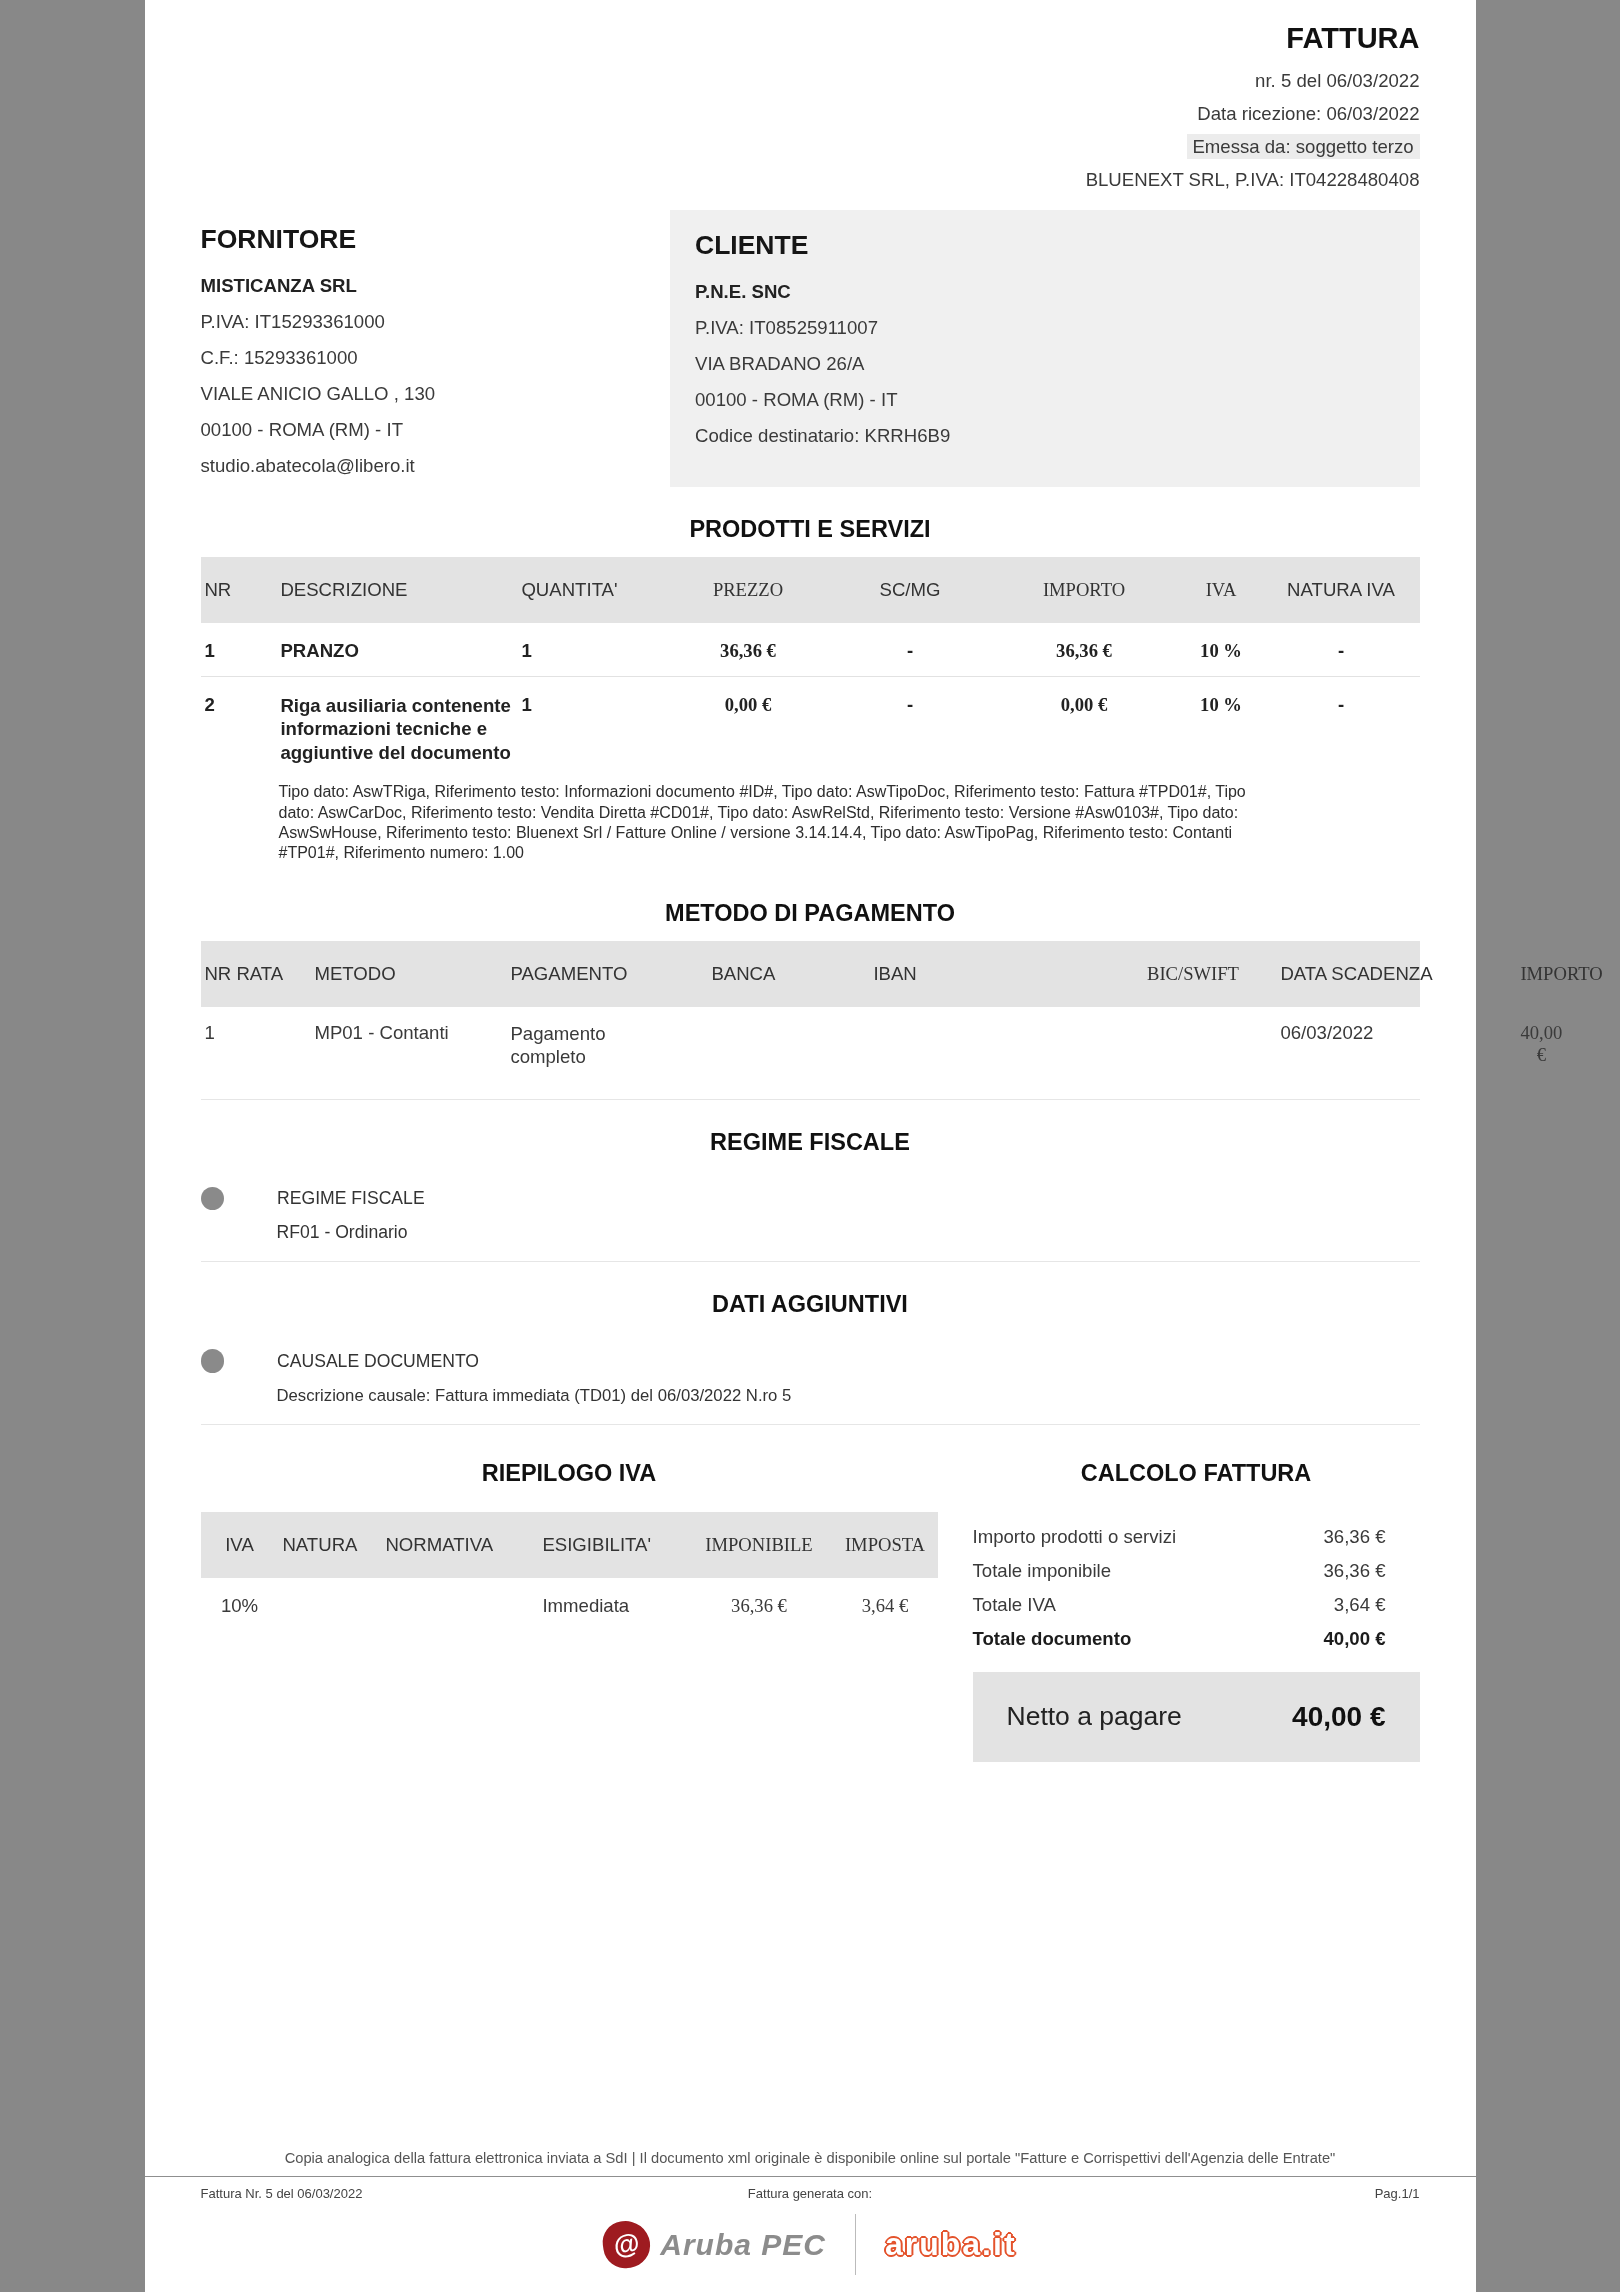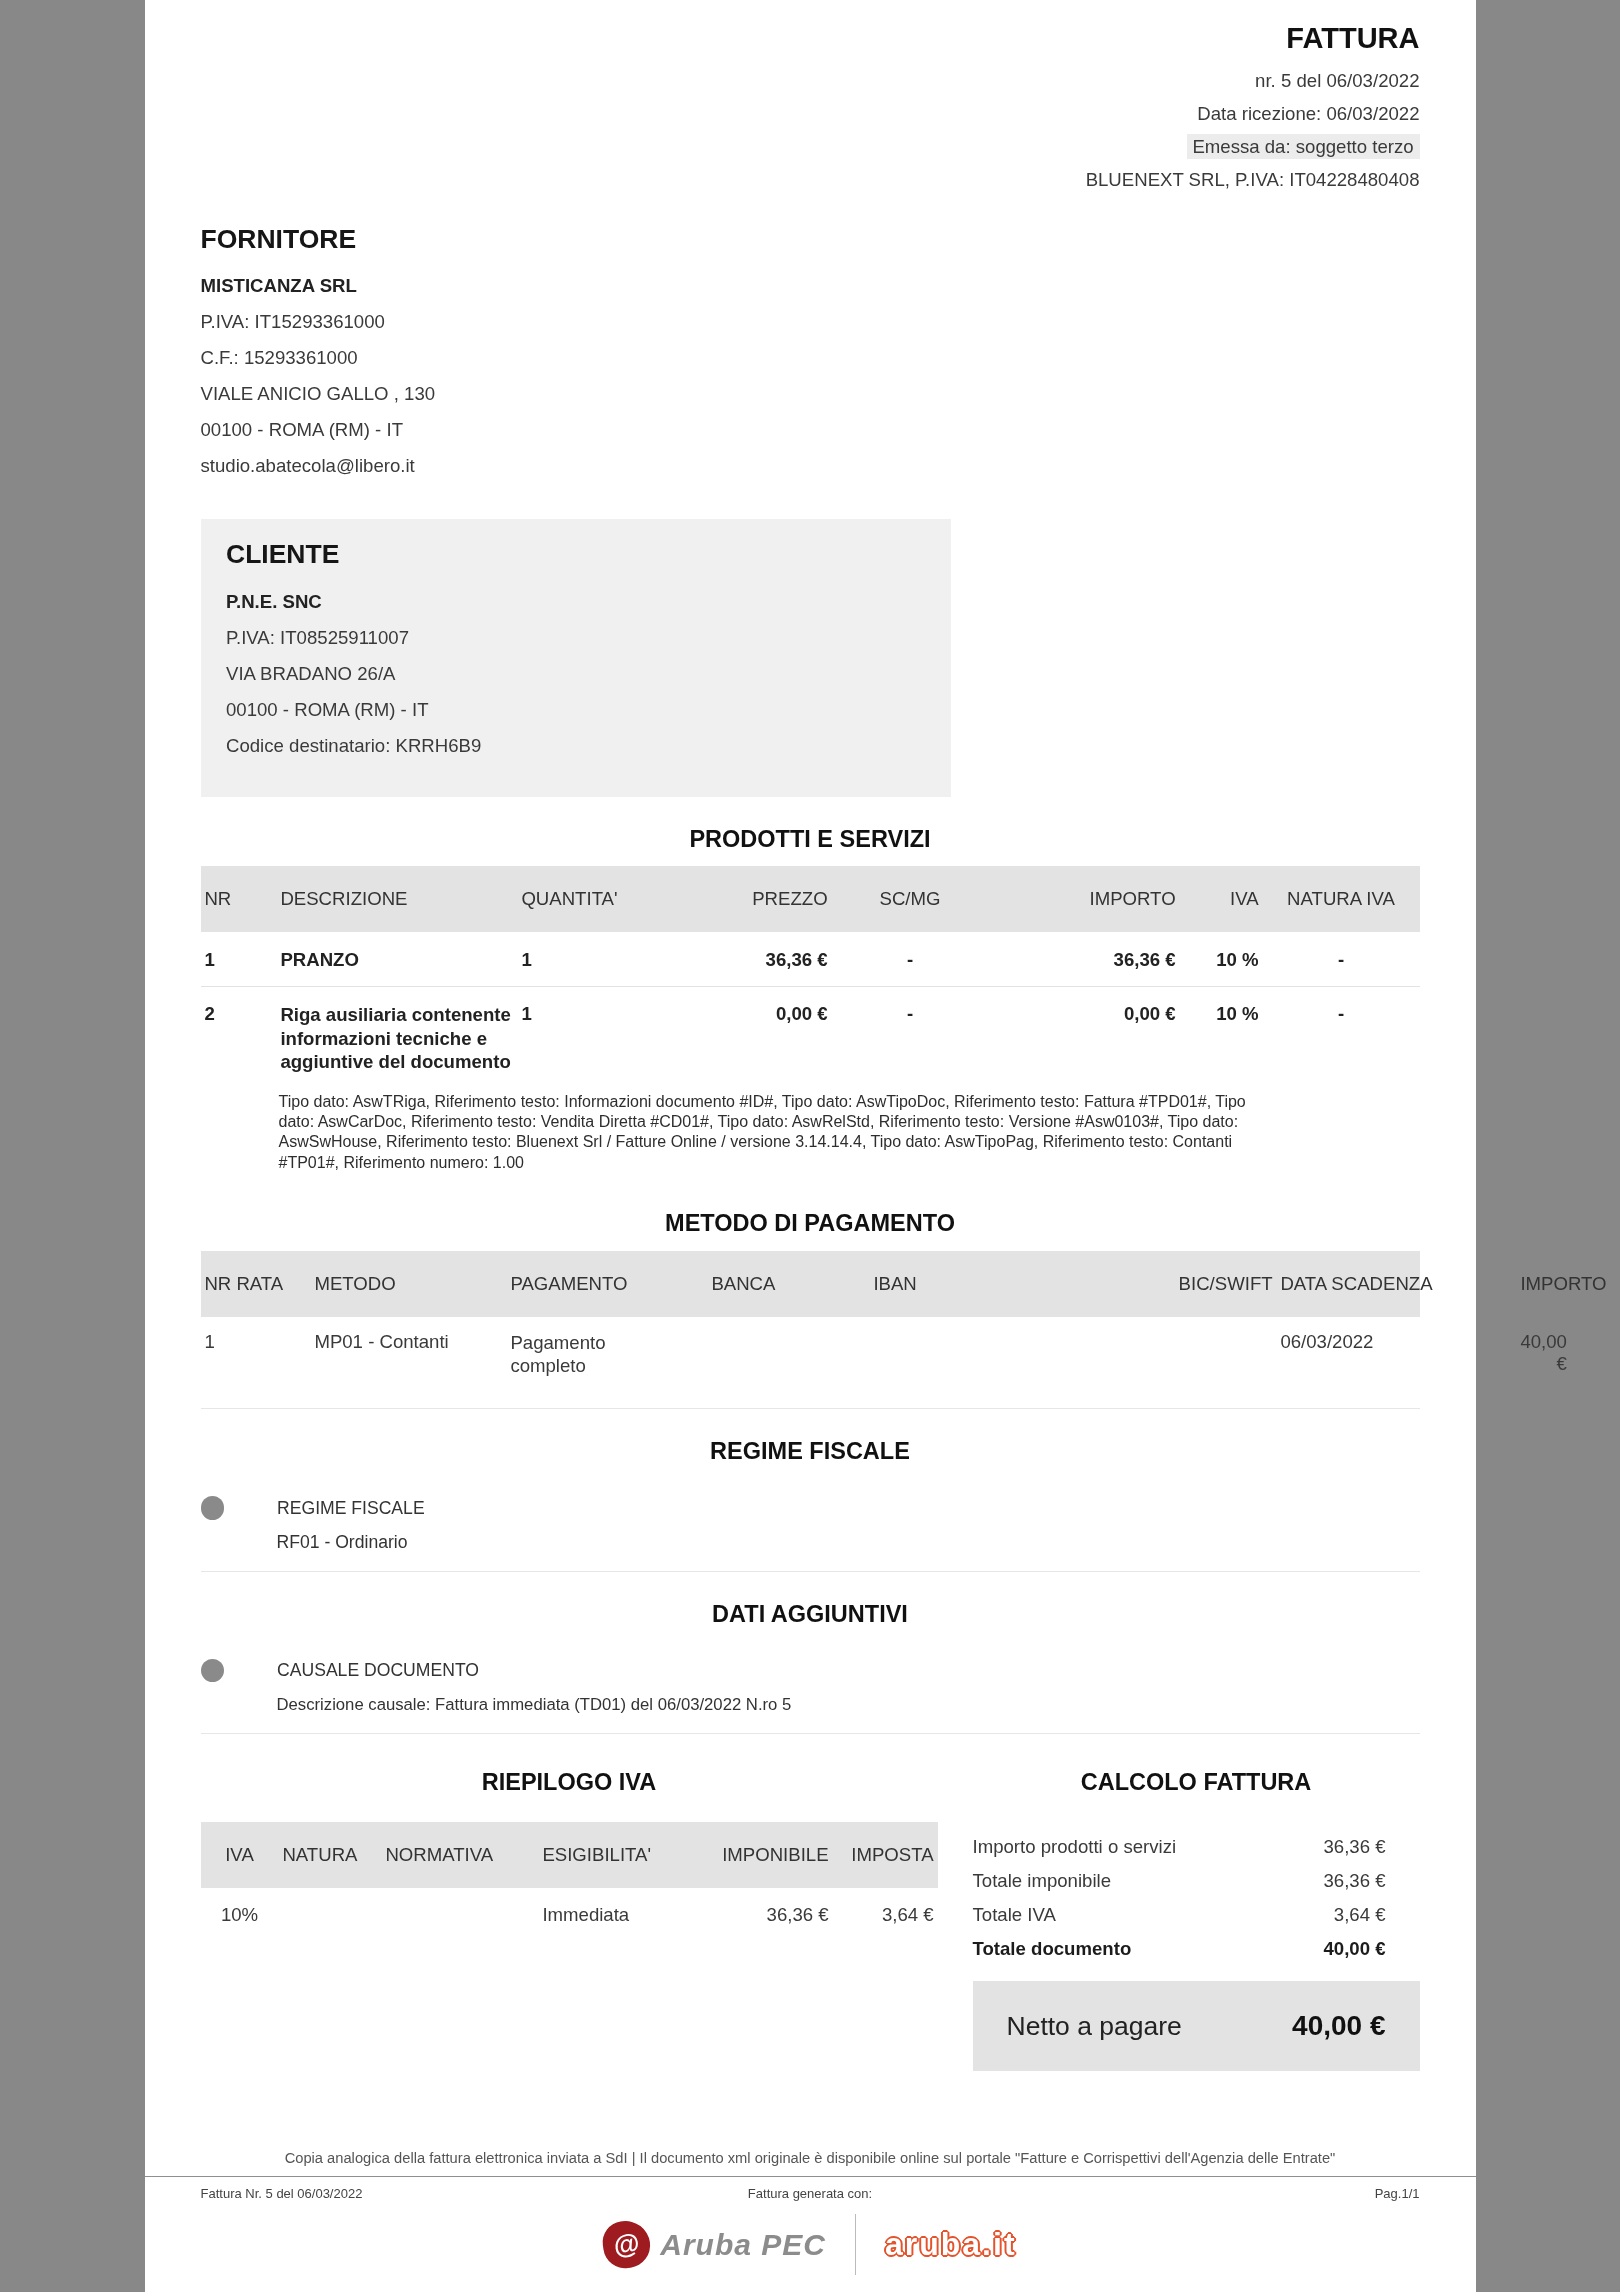--- a/index.html
+++ b/index.html
@@ -9,37 +9,37 @@
     width:1331px; height:2293px; background:#fff; color:#333;
     font-family:"Liberation Sans", sans-serif; font-size:18.6px;
     padding:21.6px 56px 0 56px; display:flex; flex-direction:column;
   }
   
   .doc-header { text-align:right; }
   .doc-title { font-size:29px; font-weight:bold; color:#111; margin-bottom:9.8px; }
   .doc-header .hline { font-size:18.6px; line-height:33px; color:#3a3a3a; }
   .hl-issued { background:#ececec; padding:2px 5.9px; }
   
-  .parties { display:flex; gap:35px; margin-top:13.7px;flex-direction:column; }
+  .parties { display:flex; gap:35px; margin-top:13.7px; }
   .supplier { flex:1; padding-top:5.9px; }
   .customer { width:750px; background:#f0f0f0; padding:11.8px 25.5px 33px 25.5px; }
   .party-heading { font-size:26.5px; font-weight:bold; color:#161616; margin:7.8px 0 13.7px 0; }
   .party-line { font-size:18.6px; line-height:36px; color:#3a3a3a; }
   .party-name { font-weight:bold; color:#222; }
   
   .section-title { text-align:center; font-size:23.5px; font-weight:bold; color:#111; margin:29px 0 13.7px 0; }
   
   .band { background:#e3e3e3; }
   .grid { display:grid; align-items:center; }
   .p-grid { grid-template-columns:76px 1fr 147px 167px 157px 191px 83px 157px; }
   .m-grid { grid-template-columns:110px 196px 201px 162px 240px 167px 240px 1fr; }
   .v-grid { grid-template-columns:78px 103px 157px 147px 147px 1fr; }
   .thead { font-size:18.6px; color:#333; padding:22px 0; }
   .c { padding:0 3.9px; }
-  .t-r { text-align:right; }
+  .t-r { text-align:center;font-family:Liberation Serif, serif; }
   .t-c { text-align:center; }
   .prow { padding:16.7px 0 14.7px 0; font-weight:bold; color:#222; }
   .row-sep { border-bottom:1px solid #e2e2e2; }
   .desc-text { max-width:323px; display:inline-block; line-height:1.25; }
   .tech-note { margin:3.9px 0 7.8px 78px; padding-right:147px; font-size:16px; line-height:1.27; color:#2e2e2e; }
   .mrow { padding:14.7px 0; font-size:18.6px; color:#3a3a3a; }
   .wrap-narrow { max-width:118px; display:inline-block; line-height:1.25; }
   .section-sep { border-bottom:1px solid #e6e6e6; margin-top:15.7px; }
   
   .bullet-row { display:flex; align-items:center; margin:17.6px 0 5.9px 0; }

